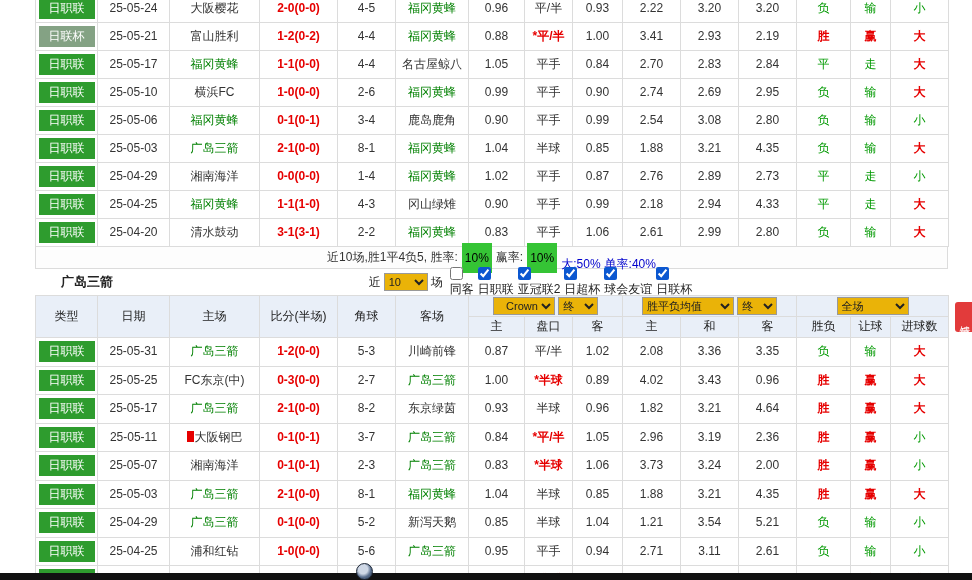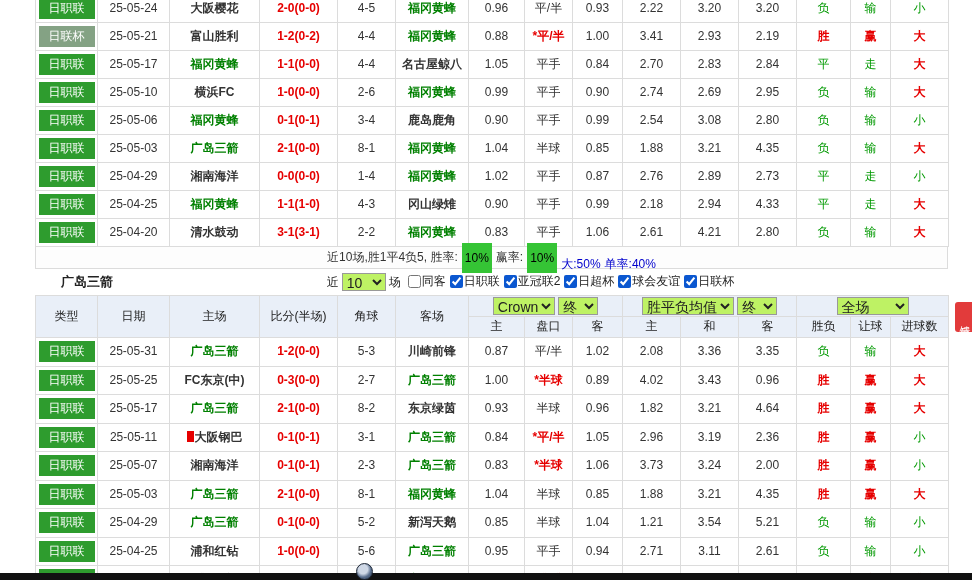--- a/index.html
+++ b/index.html
@@ -8,39 +8,39 @@
 
   table{border-collapse:collapse;table-layout:fixed;width:913px;font-size:12px;color:#333;}
   td,th{border:1px solid #dcdcdc;text-align:center;padding:0;overflow:hidden;white-space:nowrap;line-height:1.1;}
   #t1 td{height:27px;}
   #t2 td{height:27.5px;}
 
   .badge{display:inline-block;width:56px;line-height:21px;font-size:12px;color:#fff;vertical-align:middle;}
   .lg-green{background:var(--badge-green,#2e9c2e);}
   .lg-gray{background:var(--badge-gray,#84a284);}
 
-  .c-team span{cursor:pointer;font-weight:bold;}
+  .c-team span{cursor:pointer;}
   .focus{color:var(--focus-green,#008000);text-align:center;}
   .red{color:var(--win-red,#e60000);font-weight:bold;}
   .green{color:var(--lose-green,#009900);}
   .blue{color:var(--link-blue,#0000cc);margin-top:14px;}
 
   .redcard{display:inline-block;width:7px;height:11px;background:var(--win-red,#e60000);margin-right:1px;vertical-align:-1px;}
 
   .summary{height:21px;border:1px solid #dcdcdc;border-top:none;display:flex;align-items:center;justify-content:center;gap:4px;font-size:12px;color:#333;background:#fdfdfd;}
   .chip{background:var(--chip-green,#35c435);color:#000;padding:8px 3px;}
 
   .filter{height:26px;display:flex;align-items:center;font-size:12px;color:#222;}
   .filter-title{font-weight:bold;font-size:13px;margin-left:26px;}
   .filter-controls{flex:1;display:flex;align-items:center;justify-content:center;gap:3px;}
-  .chk{display:inline-flex;align-items:center;gap:1px;margin-left:4px;cursor:pointer;}
+  .chk{display:inline-flex;align-items:flex-start;gap:1px;margin-left:4px;cursor:pointer;flex-direction:column;}
   input[type=checkbox]{width:13px;height:13px;margin:0;accent-color:#0b57d0;}
 
   thead th{background:var(--header-bg,#e9eff8);font-weight:normal;height:20px;font-size:12px;color:#222;}
-  select{font-size:14px;height:18px;border:1px solid #999;background:#bef264;color:#222;vertical-align:middle;}
+  select{font-size:11px;height:18px;border:1px solid #999;background:#eab308;color:#222;vertical-align:middle;}
   .sel-count{width:44px;}
   .sel-company{width:62px;text-align:right;}
   .sel-final{width:40px;}
   .sel-europe{width:92px;}
   .sel-scope{width:72px;}
 
   .float-tab{position:absolute;right:0;top:302px;width:17px;height:30px;background:var(--tab-red,#e23b3b);color:#fff;font-size:11px;line-height:14px;overflow:hidden;border-radius:3px 0 0 3px;writing-mode:vertical-rl;text-align:center;cursor:pointer;z-index:30;}
   .bottom-bar{position:absolute;left:0;bottom:0;width:972px;height:7px;background:#111;z-index:20;}
   .overlay-icon{position:absolute;left:356px;bottom:0px;width:15px;height:15px;border-radius:50%;border:1px solid #1d2736;background:radial-gradient(circle at 40% 35%,#cfd8e6 0 35%,#5a6f8e 60%,#2e3c52 100%);z-index:25;cursor:pointer;}
 </style>
@@ -209,21 +209,21 @@
             <td class="c-lg"><span class="badge lg-green">日职联</span></td>
             <td class="c-date"><span>25-04-20</span></td>
             <td class="c-team"><span>清水鼓动</span></td>
             <td class="c-score"><span class="red">3-1(3-1)</span></td>
             <td class="c-corner"><span>2-2</span></td>
             <td class="c-team"><span class="focus">福冈黄蜂</span></td>
             <td class="c-num"><span>0.83</span></td>
             <td class="c-num"><span>平手</span></td>
             <td class="c-num"><span>1.06</span></td>
             <td class="c-num"><span>2.61</span></td>
-            <td class="c-num"><span>4.21</span></td>
+            <td class="c-num"><span>2.99</span></td>
             <td class="c-num"><span>2.80</span></td>
             <td class="c-res"><span class="green">负</span></td>
             <td class="c-res"><span class="green">输</span></td>
             <td class="c-res"><span class="red">大</span></td>
           </tr>
         </tbody>
     </table>
 
     <div class="summary">
       <span>近10场,胜1平4负5, 胜率:</span>
@@ -364,21 +364,21 @@
             <td class="c-num"><span>4.64</span></td>
             <td class="c-res"><span class="red">胜</span></td>
             <td class="c-res"><span class="red">赢</span></td>
             <td class="c-res"><span class="red">大</span></td>
           </tr>
           <tr>
             <td class="c-lg"><span class="badge lg-green">日职联</span></td>
             <td class="c-date"><span>25-05-11</span></td>
             <td class="c-team"><span class="redcard"></span><span>大阪钢巴</span></td>
             <td class="c-score"><span class="red">0-1(0-1)</span></td>
-            <td class="c-corner"><span>3-1</span></td>
+            <td class="c-corner"><span>3-7</span></td>
             <td class="c-team"><span class="focus">广岛三箭</span></td>
             <td class="c-num"><span>0.84</span></td>
             <td class="c-num"><span class="red">*平/半</span></td>
             <td class="c-num"><span>1.05</span></td>
             <td class="c-num"><span>2.96</span></td>
             <td class="c-num"><span>3.19</span></td>
             <td class="c-num"><span>2.36</span></td>
             <td class="c-res"><span class="red">胜</span></td>
             <td class="c-res"><span class="red">赢</span></td>
             <td class="c-res"><span class="green">小</span></td>

